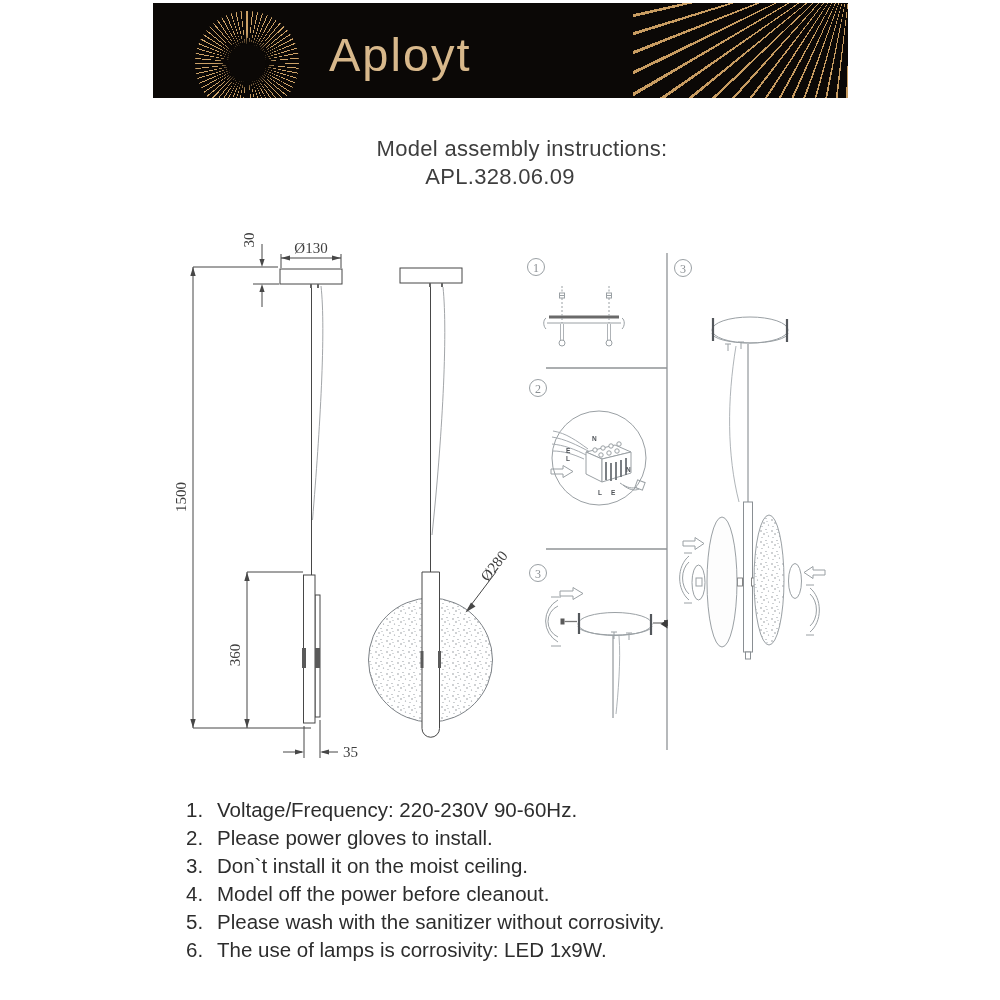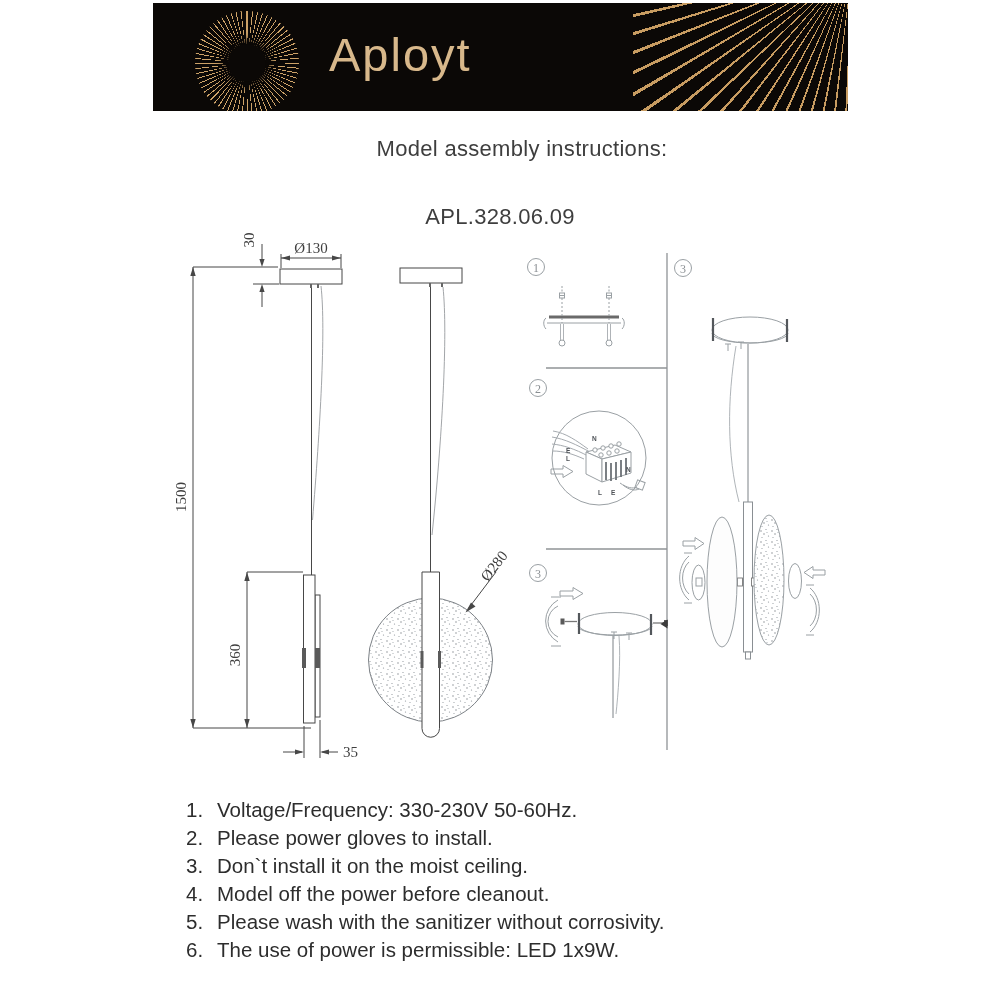--- a/index.html
+++ b/index.html
@@ -1,30 +1,30 @@
 <!DOCTYPE html>
 <html><head>
 <meta charset="utf-8">
 <style>
   html,body{margin:0;padding:0;background:#ffffff;}
   .page{position:relative;width:1000px;height:1000px;background:#fff;overflow:hidden;
         font-family:"Liberation Sans",sans-serif;}
   
-  .banner{position:absolute;left:153px;top:3px;width:695px;height:108px;background:#0b0806;overflow:hidden;}
+  .banner{position:absolute;left:153px;top:3px;width:695px;height:95px;background:#0b0806;overflow:hidden;}
   .starburst{position:absolute;left:42px;top:8px;width:104px;height:104px;border-radius:50%;
       background:repeating-conic-gradient(#cda268 0deg 1.15deg, rgba(11,8,5,0) 1.15deg 5.6deg);}
   .starburst::after{content:"";position:absolute;inset:33px;border-radius:50%;
       background:#0b0806;box-shadow:0 0 8px 4px #0b0806;}
   .brand{position:absolute;left:176px;top:24px;font-size:47px;font-weight:300;letter-spacing:2px;
       color:#d8b88b;font-family:"Liberation Sans",sans-serif;}
   .rays{position:absolute;right:0;top:0;width:215px;height:124px;
       background:repeating-conic-gradient(from 160deg at 102% -30%, #c89c61 0deg 0.75deg, transparent 0.75deg 4.4deg);}
   
   .title1{position:absolute;left:0;right:0;top:136px;text-align:center;font-size:22px;color:#3e3e3e;letter-spacing:.3px;padding-left:44px;}
-  .title2{position:absolute;left:0;right:0;top:164px;text-align:center;font-size:22px;color:#3e3e3e;letter-spacing:.3px;margin-top:40px;}
+  .title2{position:absolute;left:0;right:0;top:164px;text-align:center;font-size:22px;color:#3e3e3e;letter-spacing:.3px;}
   
   .diagram{position:absolute;left:150px;top:205px;width:710px;height:585px;}
   .d{stroke:#474747;fill:none;stroke-width:1;}
   .l{stroke:#9aa0a4;fill:none;stroke-width:1;}
   .fw{fill:#ffffff;}
   .t{font-family:"Liberation Serif",serif;font-size:15px;fill:#3f3f3f;}
   .bn{font-family:"Liberation Serif",serif;font-size:12px;fill:#8a8f93;}
   .w{font-family:"Liberation Sans",sans-serif;font-size:6.5px;font-weight:bold;fill:#4d5156;}
   .ah{fill:#474747;stroke:none;}
   
@@ -278,37 +278,37 @@
 
       <polygon class="l" points="683,541 695,541 695,537.5 704,543.5 695,549.5 695,546 683,546"></polygon>
       <polygon class="l" points="825,570 813,570 813,566.5 804,572.5 813,578.5 813,575 825,575"></polygon>
       <polygon points="660.5,624 667.5,619.5 667.5,628.5" fill="#3c3c3c"></polygon>
     </g>
   </svg>
 
   <div class="instructions">
     <div class="instr-item">
       <span class="instr-num">1.</span>
-      <span>Voltage/Frequency: 330-230V 50-60Hz.</span>
+      <span>Voltage/Frequency: 220-230V 90-60Hz.</span>
     </div>
     <div class="instr-item">
       <span class="instr-num">2.</span>
       <span>Please power gloves to install.</span>
     </div>
     <div class="instr-item">
       <span class="instr-num">3.</span>
       <span>Don`t install it on the moist ceiling.</span>
     </div>
     <div class="instr-item">
       <span class="instr-num">4.</span>
       <span>Model off the power before cleanout.</span>
     </div>
     <div class="instr-item">
       <span class="instr-num">5.</span>
       <span>Please wash with the sanitizer without corrosivity.</span>
     </div>
     <div class="instr-item">
       <span class="instr-num">6.</span>
-      <span>The use of power is permissible: LED 1x9W.</span>
+      <span>The use of lamps is corrosivity: LED 1x9W.</span>
     </div>
   </div>
 
 </div>
 
 </body></html>

